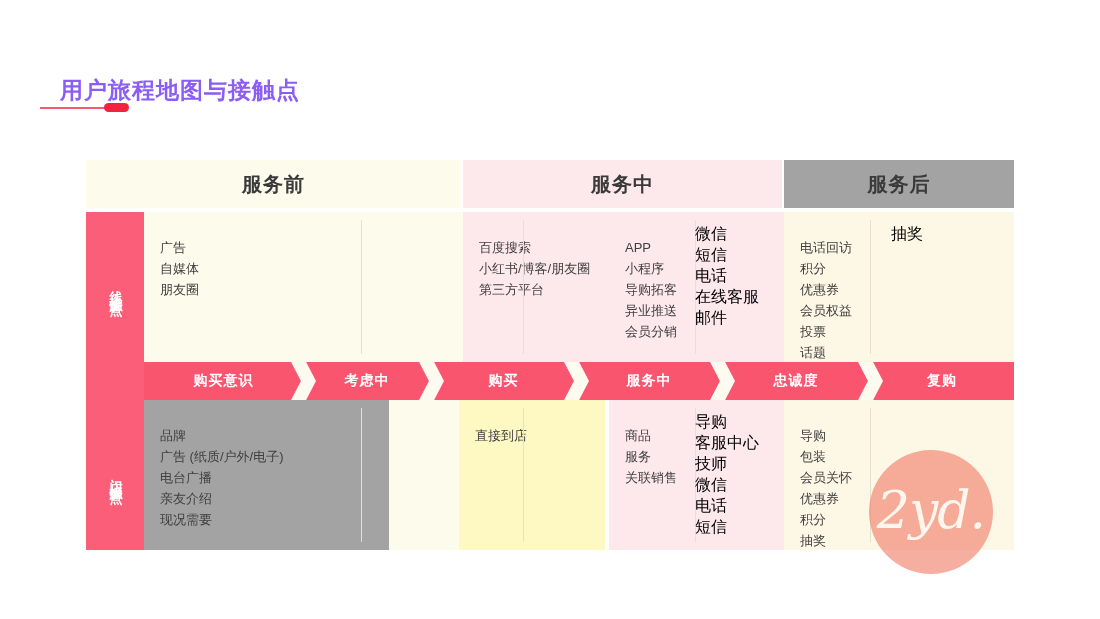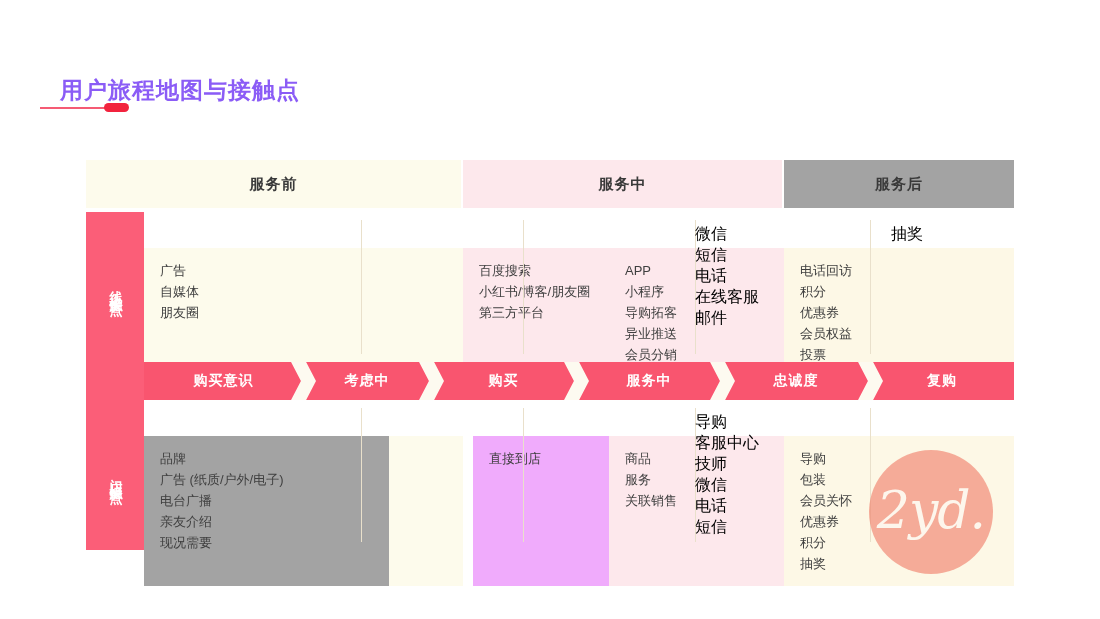--- a/index.html
+++ b/index.html
@@ -40,21 +40,21 @@
   .diagram{
     position:absolute;left:86px;top:160px;
     width:928px;height:390px;
   }
 
   
   .header-row{position:absolute;left:0;top:0;width:928px;height:48px;}
   .hdr{
     position:absolute;top:0;height:48px;
     display:flex;align-items:center;justify-content:center;
-    font-size:15px;font-weight:bold;color:#3a3a3a;
+    font-size:20px;font-weight:bold;color:#3a3a3a;
     letter-spacing:1px;
   }
   .hdr.pre   {left:0px;   width:375px; background:#fdfbec;}
   .hdr.during{left:377px; width:319px; background:#fde8ec;}
   .hdr.post  {left:698px; width:230px; background:#a3a3a3;}
 
   
   .side-bar{
     position:absolute;left:0;top:52px;
     width:58px;height:338px;
@@ -73,39 +73,38 @@
   .side-label.store {top:190px;height:148px;}
 
   
   .row{position:absolute;left:58px;width:870px;}
   .row.online{top:52px;height:150px;}
   .row.store {top:240px;height:150px;}
 
   .cell{
     position:absolute;top:0;height:100%;
     box-sizing:border-box;
-    padding:12px 0 0 16px;
-    margin-top:36px;
+    padding:25px 0 0 16px;
   }
   .cell .item{
     font-size:13px;color:#3f3f3f;
     line-height:21px;white-space:nowrap;
   }
 
   
   .row.online .c0{left:0px;   width:245px; background:#fdfbec;}
   .row.online .c1{left:245px; width:74px;  background:#fdfbec;}
   .row.online .c2{left:319px; width:146px; background:#fde8ec;}
   .row.online .c3{left:465px; width:175px; background:#fde8ec;}
   .row.online .c4{left:640px; width:230px; background:#fdf8e6;}
 
   
   .row.store .c0{left:0px;   width:245px; background:#a3a3a3;}
   .row.store .c1{left:245px; width:74px;  background:#fdfbec;}
-  .row.store .c2{left:329px; width:146px; background:#f0abfc;}
+  .row.store .c2{left:315px; width:146px; background:#fef9c3;}
   .row.store .c3{left:465px; width:175px; background:#fde8ec;}
   .row.store .c4{left:640px; width:230px; background:#fdf8e6;}
 
   
   .divider{
     position:absolute;top:8px;width:1px;height:calc(100% - 16px);
     background:#e9e0cb;
   }
   .divider.d1{left:217px;}
   .divider.d2{left:379px;}

